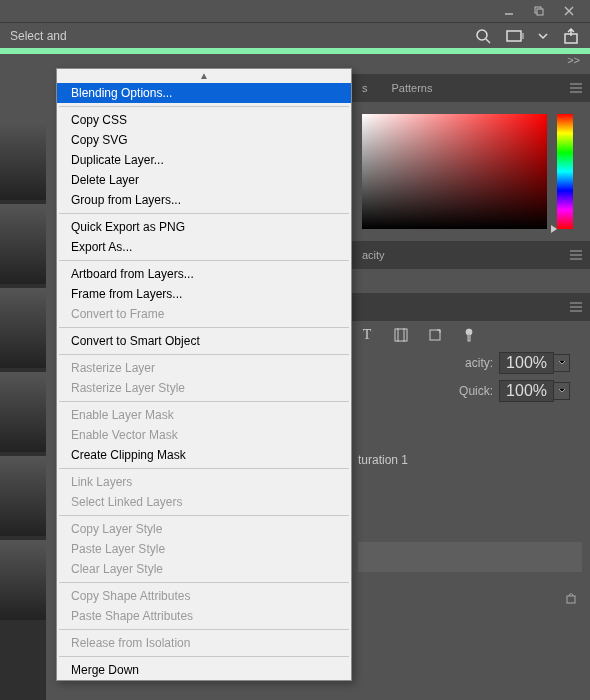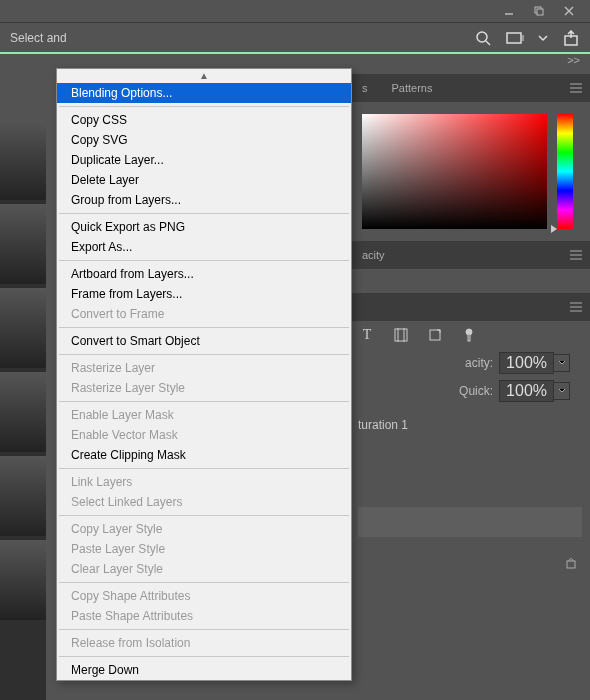--- a/index.html
+++ b/index.html
@@ -1,19 +1,19 @@
 <!DOCTYPE html>
 <html><head>
 <meta charset="utf-8">
 <style>
 * { box-sizing: border-box; margin: 0; padding: 0; font-family: "Segoe UI", Tahoma, sans-serif; }
 html, body { width: 590px; height: 700px; overflow: hidden; background: #535353; color: #bbb; }
 #titlebar { height: 22px; background: #535353; display: flex; justify-content: flex-end; align-items: center; padding-right: 6px; }
 #titlebar .tbtn { width: 30px; height: 22px; display: flex; align-items: center; justify-content: center; color: #bbb; }
-#topbar { height: 32px; background: #535353; border-top: 1px solid #3a3a3a; border-bottom: 2px solid #86efac; display: flex; align-items: center; padding: 0 10px; }
+#topbar { height: 32px; background: #535353; border-top: 1px solid #3a3a3a; border-bottom: 6px solid #86efac; display: flex; align-items: center; padding: 0 10px; }
 #topbar .left-text { font-size: 12px; color: #cfcfcf; flex: 1; }
 #topbar .icons { display: flex; gap: 14px; align-items: center; }
 #topbar .icons .ic { width: 18px; height: 18px; display: flex; align-items: center; justify-content: center; }
 #topbar svg { stroke: #ddd; fill: none; }
 #panels { position: relative; background: #535353; padding-top: 8px; }
 .tabrow { display: flex; align-items: center; background: #3c3c3c; height: 28px; font-size: 11px; }
 .tab { padding: 0 12px; height: 28px; display: flex; align-items: center; color: #aaa; }
 .tab-spacer { flex: 1; }
 .menubtn { width: 28px; height: 28px; display: flex; align-items: center; justify-content: center; }
 .menubtn svg { stroke: #aaa; fill: none; }
@@ -25,21 +25,21 @@
 .hue-bar .tri { position: absolute; right: 16px; bottom: -4px; width: 0; height: 0; border-top: 4px solid transparent; border-bottom: 4px solid transparent; border-left: 6px solid #ccc; }
 .props-row-top { height: 28px; display: flex; align-items: center; gap: 16px; padding: 4px 8px; }
 .tool-ic { width: 18px; height: 18px; display: flex; align-items: center; justify-content: center; }
 .tool-ic svg { stroke: #ccc; fill: none; }
 .prop-line { display: flex; align-items: center; justify-content: flex-start; padding: 4px 8px; height: 28px; }
 .prop-line .lbl { font-size: 12px; color: #bbb; width: 60px; text-align: right; margin-right: 6px; }
 .val-box { background: #444; border: 1px solid #333; padding: 1px 6px; font-size: 16px; color: #ddd; min-width: 46px; text-align: right; }
 .dd-caret { width: 16px; height: 18px; border: 1px solid #333; border-left: none; display: flex; align-items: center; justify-content: center; }
 .dd-caret svg { stroke: #aaa; }
 .layer-list { padding: 6px 8px; }
-.layer-item { height: 28px; display: flex; align-items: center; font-size: 12px; color: #c8c8c8; }
+.layer-item { height: 28px; display: flex; align-items: center; font-size: 12px; color: #c8c8c8; margin-top: 35px; }
 .layer-block { height: 30px; background: #5e5e5e; margin: 8px 0; }
 .lock-row { height: 26px; display: flex; justify-content: flex-end; align-items: center; padding: 0 12px; }
 .lock-row svg { stroke: #aaa; fill: none; }
 
 #thumbs { position: absolute; top: 54px; left: 0; width: 46px; height: 646px; background: #2f2f2f; }
 #thumbs .th { width: 46px; height: 80px; margin-bottom: 4px; background: linear-gradient(#555,#222); }
 
 #ctx { position: absolute; top: 2px; left: 56px; width: 296px; background: #f0f0f0; border: 1px solid #8a8a8a; box-shadow: 3px 3px 8px rgba(0,0,0,0.3); font-size: 12px; color: #000; }
 #ctx .arrow-up { text-align: center; color: #666; font-size: 10px; height: 14px; line-height: 14px; }
 #ctx .mi { padding: 3px 14px; white-space: nowrap; }

